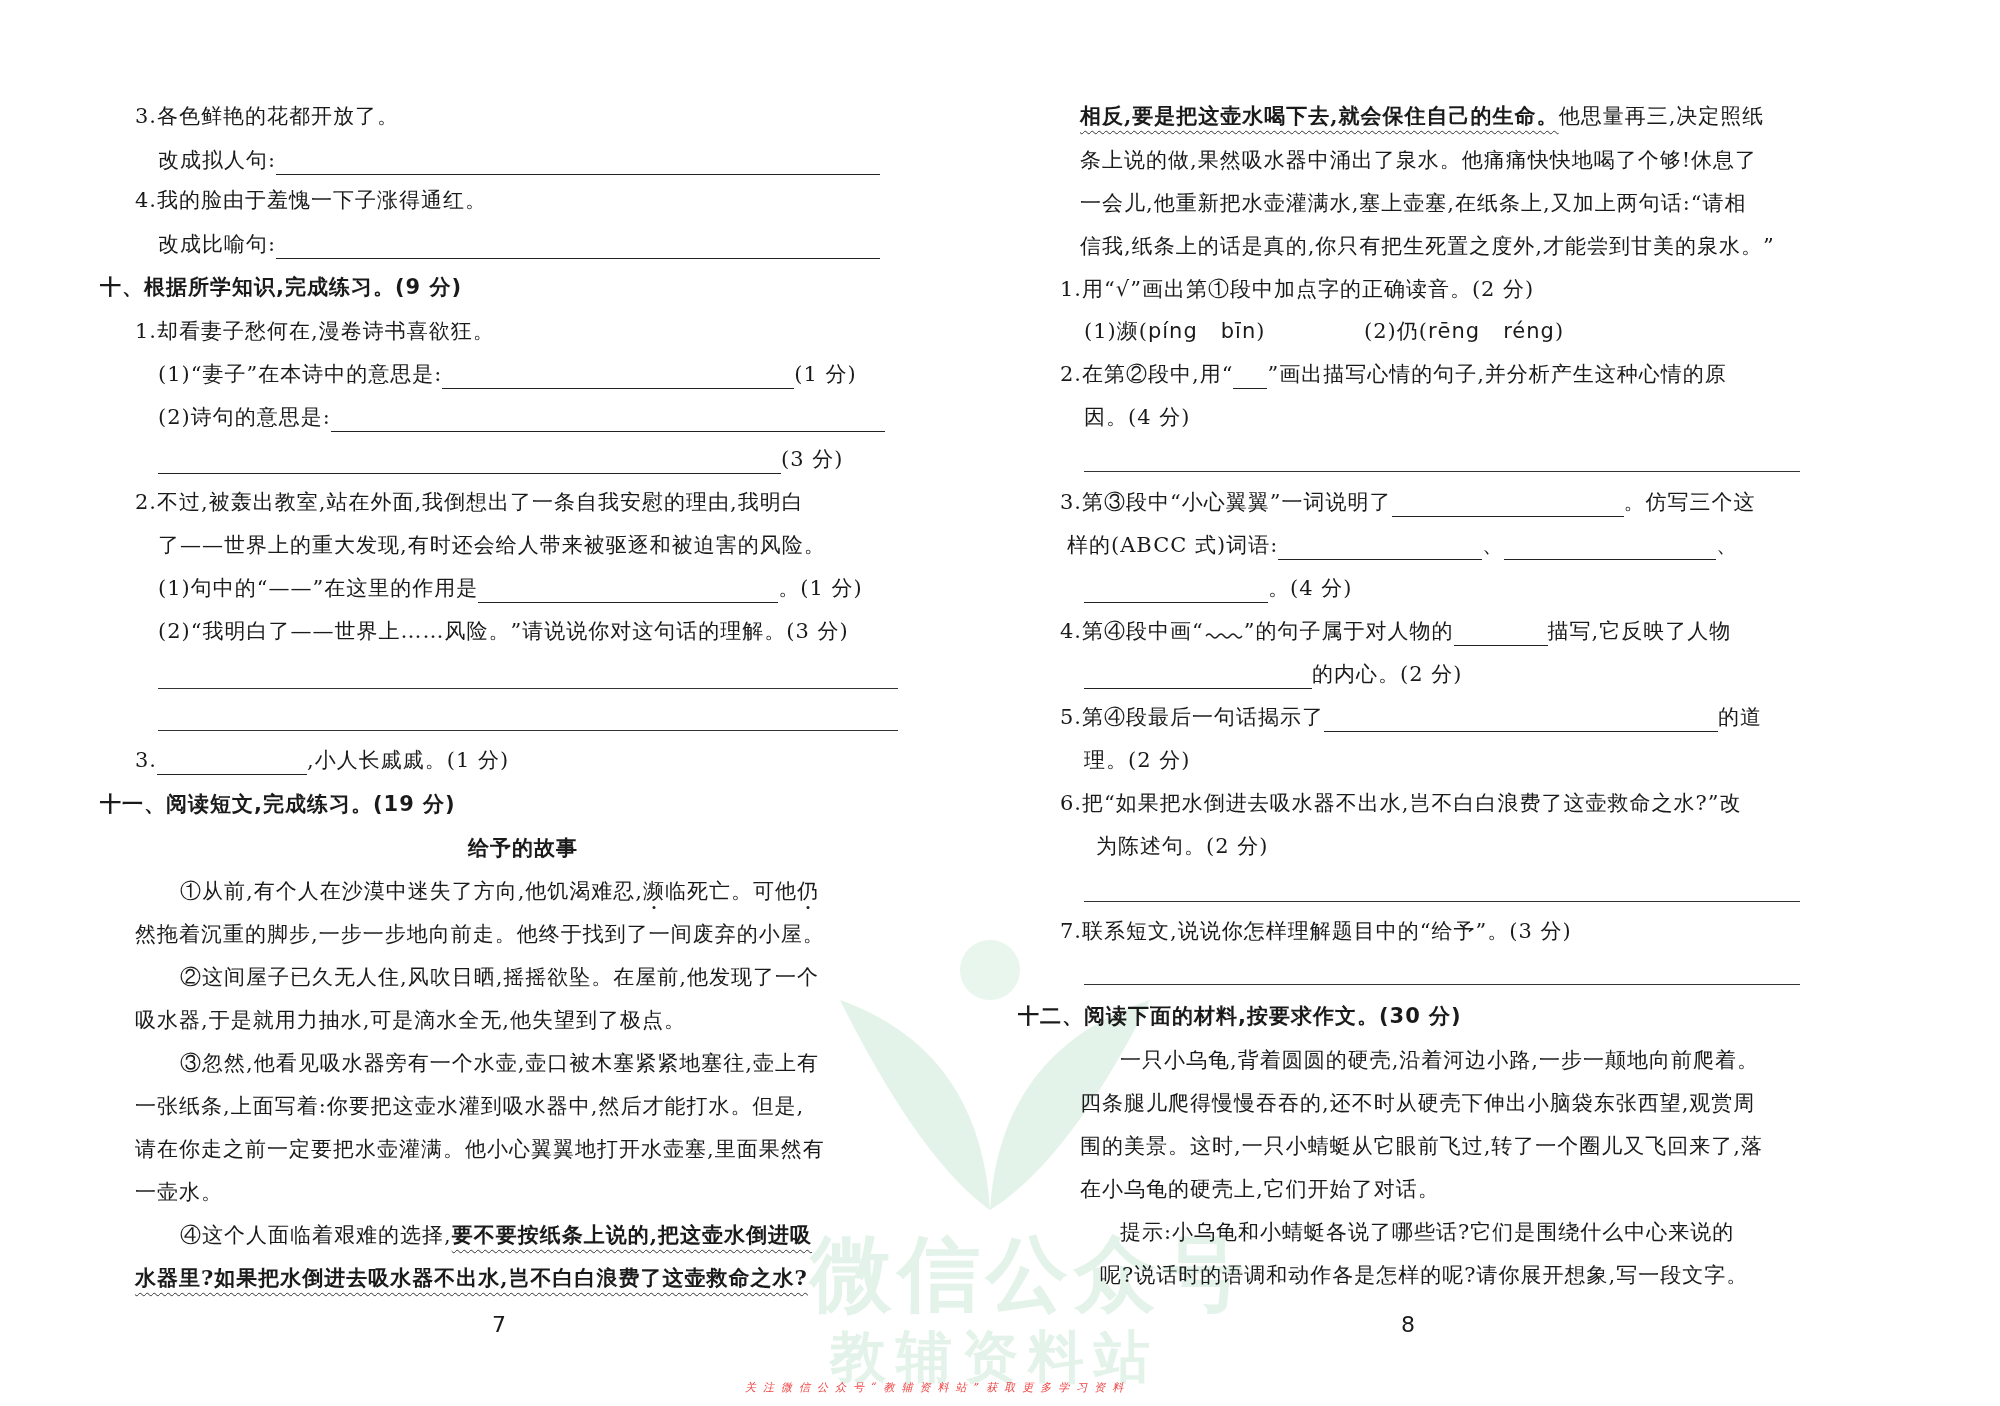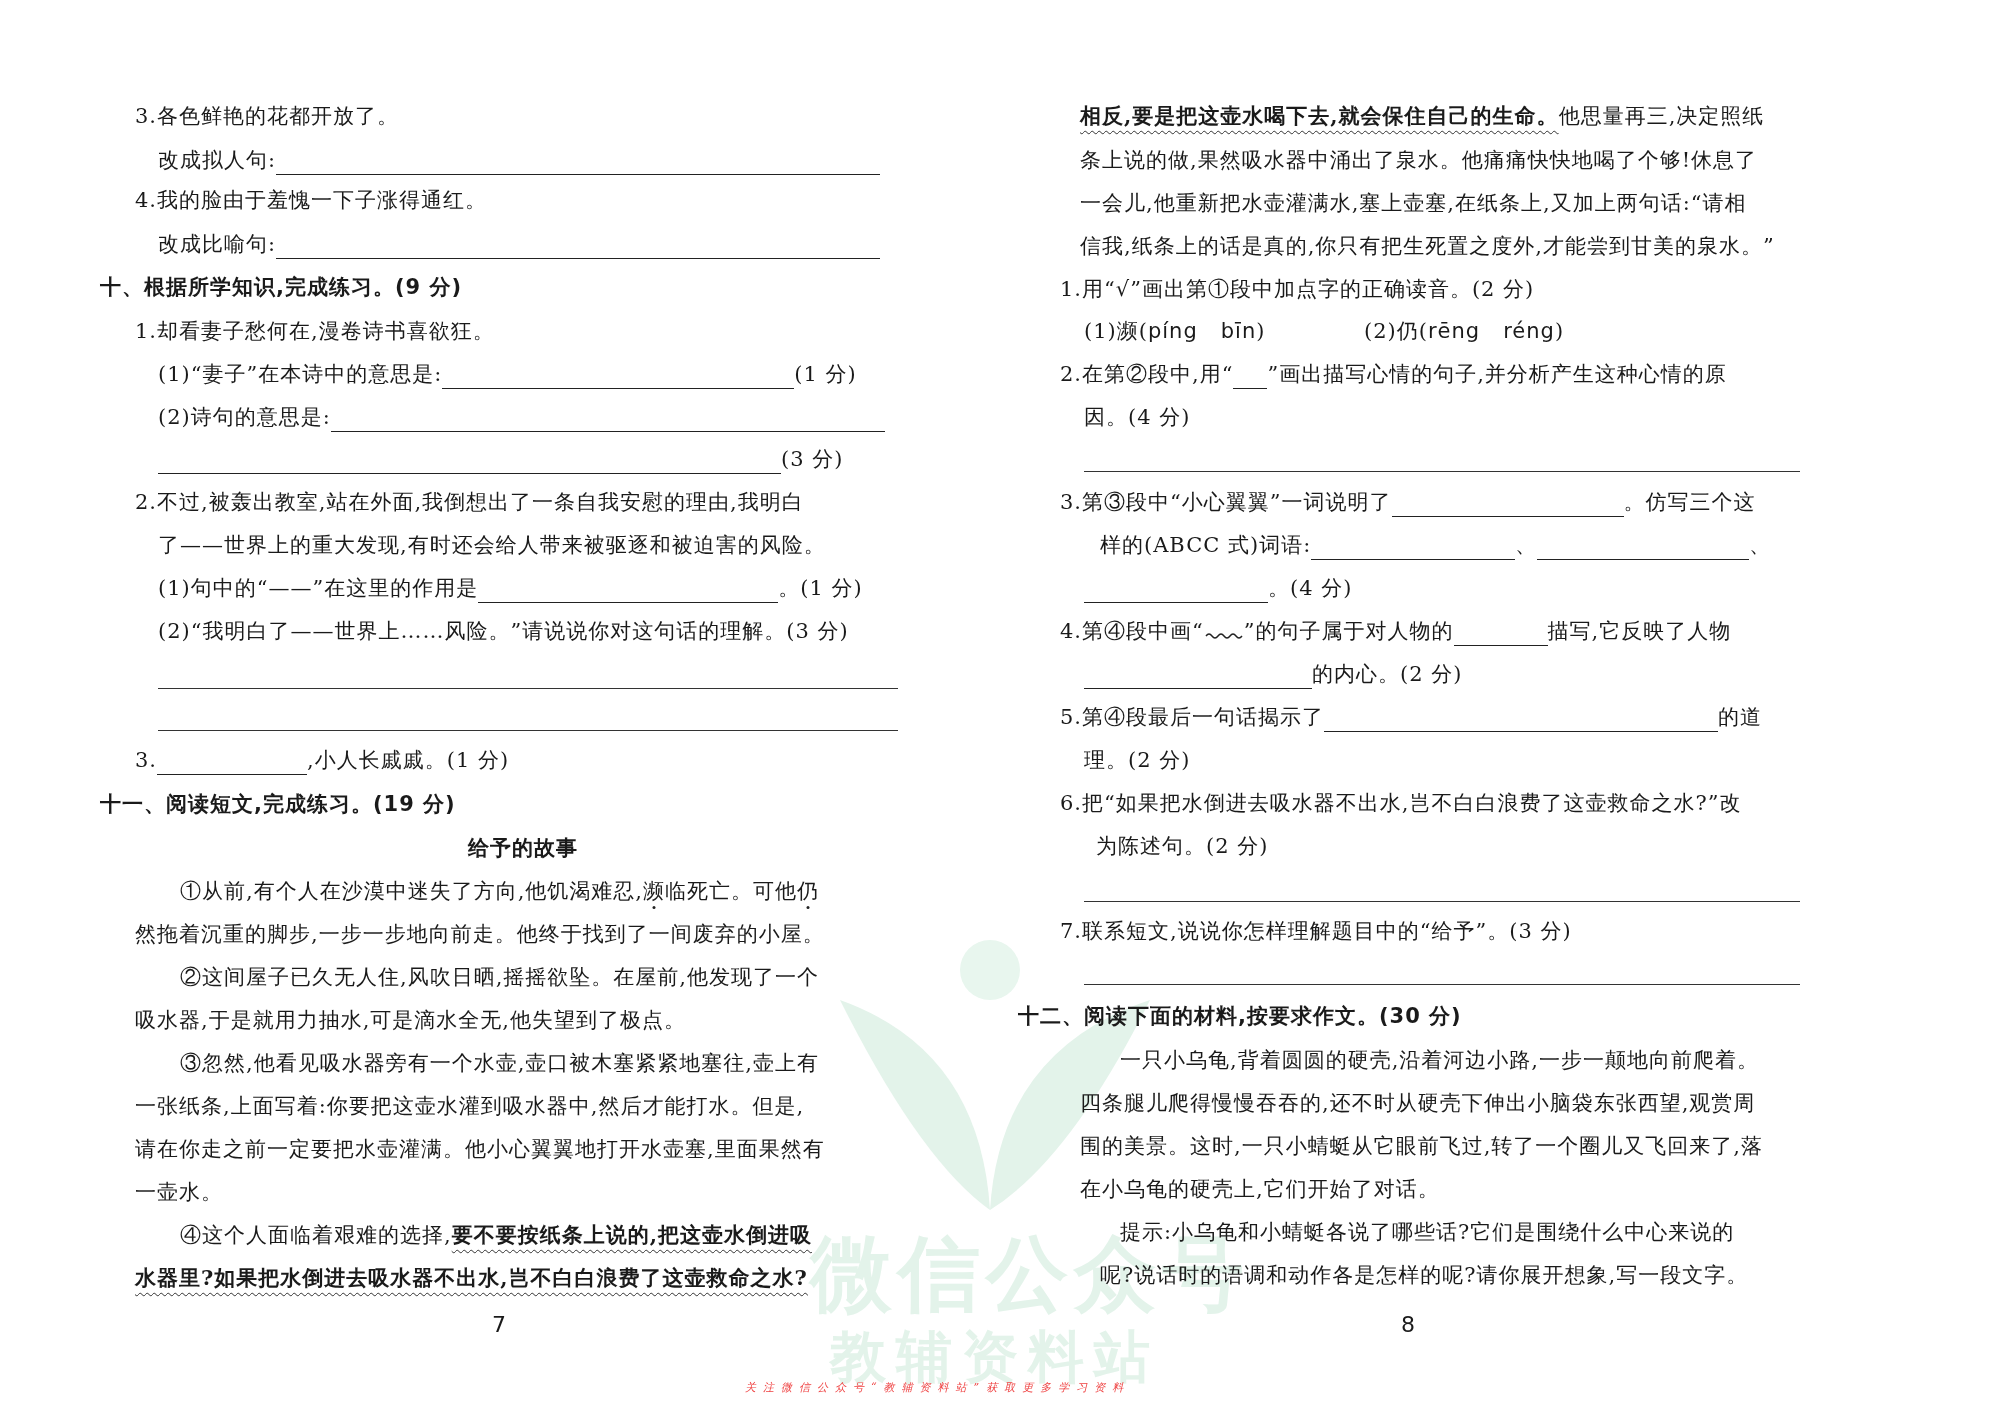--- a/index.html
+++ b/index.html
@@ -78,21 +78,21 @@
 
   <div class="ln" style="left:60px;top:274px;">1.用“√”画出第①段中加点字的正确读音。(2 分)</div>
   <div class="ln" style="left:84px;top:316px;"><span>(1)濒(</span><span class="pinyin" style="white-space:pre;">píng   bīn</span><span>)</span></div>
   <div class="ln" style="left:364px;top:316px;"><span>(2)仍(</span><span class="pinyin" style="white-space:pre;">rēng   réng</span><span>)</span></div>
 
   <div class="ln" style="left:60px;top:359px;"><span>2.在第②段中,用“</span><span class="blank" style="width:34px;height:18px;"></span><span>”画出描写心情的句子,并分析产生这种心情的原</span></div>
   <div class="ln" style="left:84px;top:402px;">因。(4 分)</div>
   <div class="rule" style="left:84px;top:471px;width:716px;"></div>
 
   <div class="ln" style="left:60px;top:487px;"><span>3.第③段中“小心翼翼”一词说明了</span><span class="blank" style="width:232px;"></span><span>。仿写三个这</span></div>
-  <div class="ln" style="left:100px;top:530px;"><span>样的(ABCC 式)词语:</span><span class="blank" style="width:204px;"></span><span>、</span><span class="blank" style="width:212px;"></span><span>、</span></div>
+  <div class="ln" style="left:67px;top:530px;"><span>样的(ABCC 式)词语:</span><span class="blank" style="width:204px;"></span><span>、</span><span class="blank" style="width:212px;"></span><span>、</span></div>
   <div class="ln" style="left:84px;top:573px;"><span class="blank" style="width:184px;"></span><span>。(4 分)</span></div>
 
   <div class="ln" style="left:60px;top:616px;"><span>4.第④段中画“</span><svg class="wavy-sample" viewBox="0 0 40 14">
         <path d="M2 10 q3 -4 6 0 t6 0 t6 0 t6 0 t6 0 t6 0" stroke="#222" stroke-width="1.4" fill="none"></path>
       </svg><span>”的句子属于对人物的</span><span class="blank" style="width:94px;"></span><span>描写,它反映了人物</span></div>
   <div class="ln" style="left:84px;top:659px;"><span class="blank" style="width:228px;"></span><span>的内心。(2 分)</span></div>
 
   <div class="ln" style="left:60px;top:702px;"><span>5.第④段最后一句话揭示了</span><span class="blank" style="width:394px;"></span><span>的道</span></div>
   <div class="ln" style="left:84px;top:745px;">理。(2 分)</div>
 

